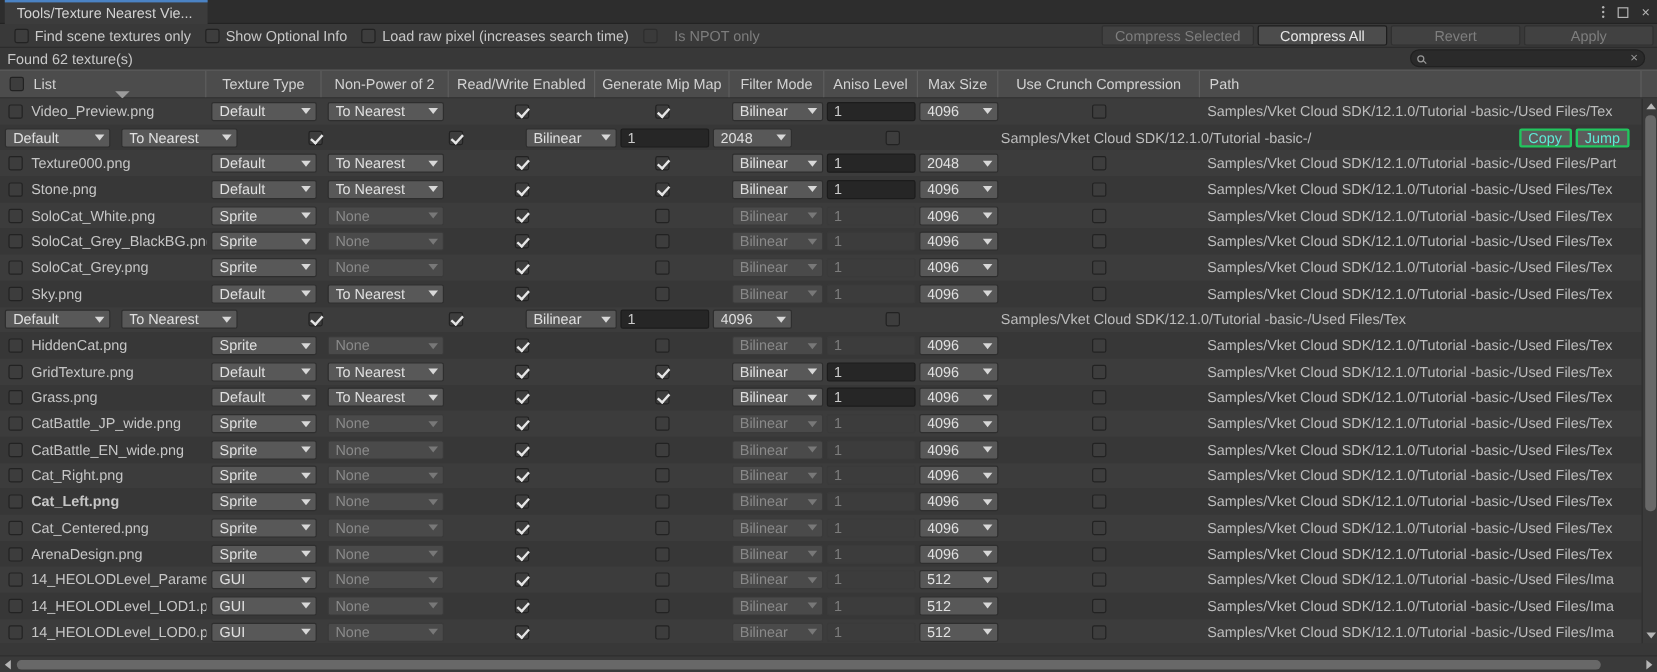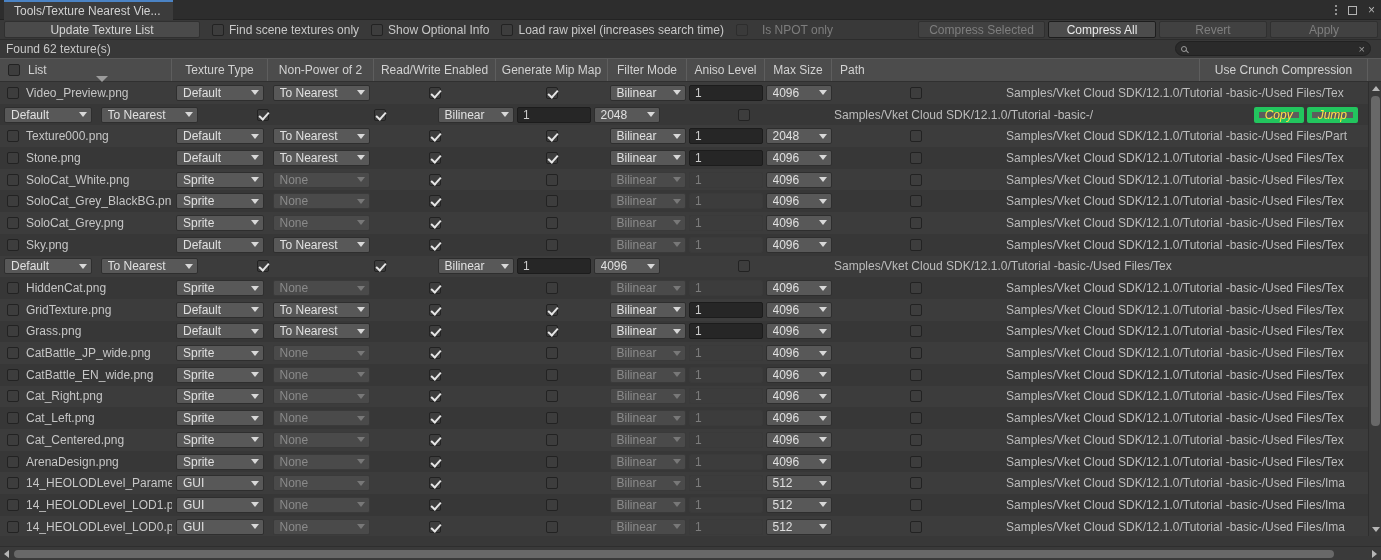--- a/index.html
+++ b/index.html
@@ -160,23 +160,23 @@
   .path-txt {
     font-size: 12px; color: #bcbcbc; white-space: nowrap;
     overflow: hidden; padding-left: 6px;
   }
 
   
   .cj {
     position: absolute; top: 3px; display: flex; gap: 3px; z-index: 5;
   }
   .cj .b {
-    height: 16px; background: #5c5c5c; border: 5px solid #22c55e; border-radius: 2px;
+    height: 16px; background: #5c5c5c; border: 2px solid #22c55e; border-radius: 2px;
     display: flex; align-items: center; justify-content: center;
-    color: #fde047; font-size: 12px; padding: 0 6px; font-style: italic;
+    color: #5eead4; font-size: 12px; padding: 0 6px;
   }
 
   
   .vscroll {
     position: absolute; right: 0; top: 0; width: 13px; height: 100%;
     background: #3a3a3a; border-left: 1px solid #2e2e2e;
   }
   .vscroll .thumb {
     position: absolute; left: 2px; top: 14px; width: 9px; height: 330px;
     background: #686868; border-radius: 4px;
@@ -217,23 +217,20 @@
           <i></i>
           <i></i>
           <i></i>
         </span>
       <span class="maxsq"></span>
       <span class="g">×</span>
     </div>
   </div>
 
   <div class="toolbar">
-    <div class="tb-btn update">
-      <span>Update Texture List</span>
-    </div>
 
     <label class="tb-chk">
       <span class="cbx"></span>
       <span>Find scene textures only</span>
     </label>
 
     <label class="tb-chk">
       <span class="cbx"></span>
       <span>Show Optional Info</span>
     </label>
@@ -293,26 +290,26 @@
       </div>
       <div class="hc" style="width: 79px; flex: 0 0 79px;">
         <span>Filter Mode</span>
       </div>
       <div class="hc" style="width: 78px; flex: 0 0 78px;">
         <span>Aniso Level</span>
       </div>
       <div class="hc" style="width: 67px; flex: 0 0 67px;">
         <span>Max Size</span>
       </div>
+      <div class="hc" style="width: 168px; flex: 0 0 168px;">
+        <span>Use Crunch Compression</span>
+      </div>
       <div class="hc left" style="width: 368px; flex: 0 0 368px;">
         <span>Path</span>
       </div>
-      <div class="hc" style="width: 168px; flex: 0 0 168px;">
-        <span>Use Crunch Compression</span>
-      </div>
     </div>
 
   <div class="body">
     <div id="rows-container">
         <div class="row odd">
           <div class="cell name-cell" style="flex: 0 0 172px;">
             <span class="cbx"></span>
             <span class="name-txt">Video_Preview.png</span>
           </div>
           <div class="cell center" style="flex: 0 0 96px;">
@@ -1009,21 +1006,21 @@
             </div>
           </div>
           <div class="cell center" style="flex: 0 0 168px;">
             <span class="cbx"></span>
           </div>
           <div class="cell" style="flex: 0 0 368px; overflow: hidden;">
             <span class="path-txt">Samples/Vket Cloud SDK/12.1.0/Tutorial -basic-/Used Files/Tex</span>
           </div>
         </div>
         <div class="row even">
-          <div class="cell name-cell" style="flex: 0 0 172px;">
+          <div class="cell name-cell" style="flex: 0 0 172px; font-weight: bold;">
             <span class="cbx"></span>
             <span class="name-txt">Cat_Left.png</span>
           </div>
           <div class="cell center" style="flex: 0 0 96px;">
             <div class="dd" style="width: 88px;">
               <span class="lbl">Sprite</span>
               <span class="car"></span>
             </div>
           </div>
           <div class="cell center" style="flex: 0 0 106px;">

